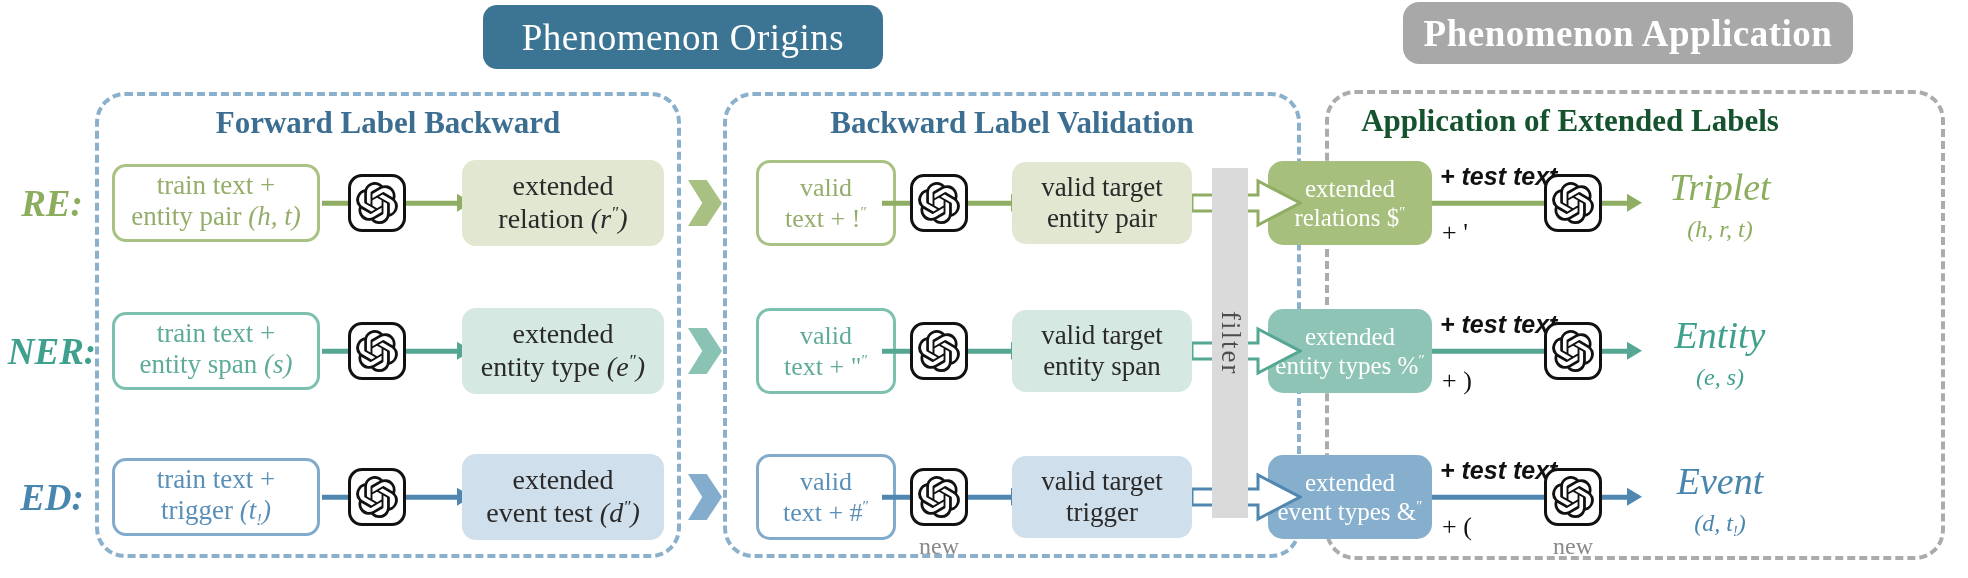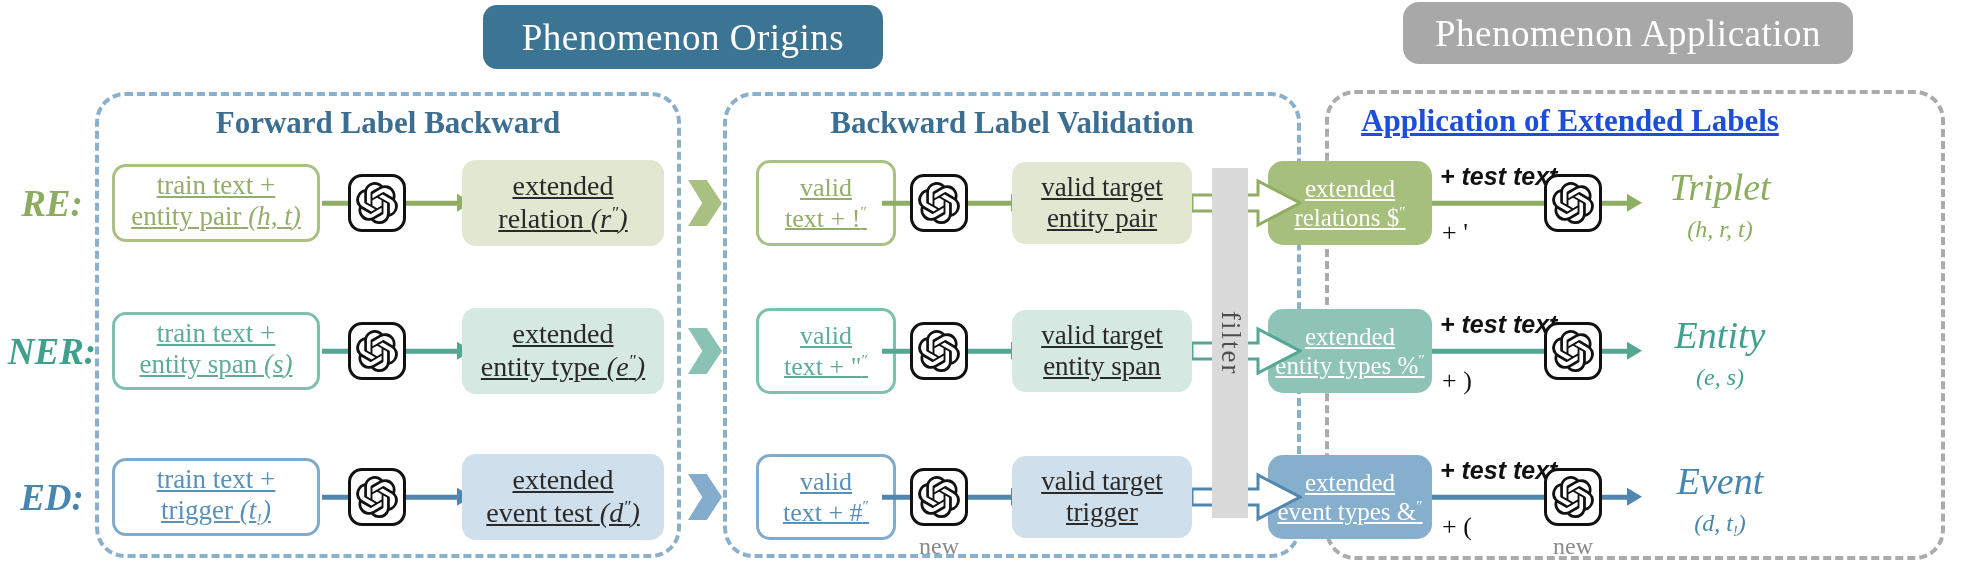--- a/index.html
+++ b/index.html
@@ -3,44 +3,44 @@
 <meta charset="utf-8">
 <style>
   html,body{margin:0;padding:0;background:#ffffff;}
   .canvas{position:relative;width:1968px;height:578px;background:#fff;
           font-family:"Liberation Serif","DejaVu Serif",serif;overflow:hidden;}
 
   
   .badge{position:absolute;color:#fff;display:flex;align-items:center;justify-content:center;
          font-size:37px;letter-spacing:.5px;}
   .badge-origins{left:483px;top:5px;width:400px;height:64px;background:#3c7593;border-radius:14px;}
-  .badge-application{left:1403px;top:2px;width:450px;height:62px;background:#a8a8a8;border-radius:16px;}
+  .badge-application{left:1403px;top:2px;width:450px;height:62px;background:#a8a8a8;border-radius:16px;font-weight:bold;}
 
   
   .panel{position:absolute;border:4px dashed #8ab0cc;border-radius:30px;z-index:1;box-sizing:border-box;}
   .panel-forward{left:95px;top:92px;width:586px;height:466px;}
   .panel-backward{left:723px;top:92px;width:578px;height:466px;}
   .panel-application{left:1325px;top:90px;width:620px;height:470px;border-color:#ababab;}
   .ptitle{margin-top:9px;text-align:center;font-weight:bold;font-size:31px;color:#3c6e92;}
-  .panel-application .ptitle{color:#1d4ed8;padding-right:130px;text-decoration:underline;}
+  .panel-application .ptitle{color:#14532d;padding-right:130px;}
 
   
   .row{position:absolute;left:0;width:1968px;height:0;z-index:3;}
   .row-re{top:203px;} .row-ner{top:351px;} .row-ed{top:497px;}
   .row > *{position:absolute;transform:translateY(-50%);top:0;}
 
   .row-re {--accent:#8fae63;--border:#a9c283;--txt:#94ad6a;--light:#e1e7d1;--strong:#a6bf7c;--out:#8cad5e;--chev:#a9c083;}
   .row-ner{--accent:#55a794;--border:#7ec0af;--txt:#5fab9a;--light:#d6e8e2;--strong:#8dc4b6;--out:#3fa08d;--chev:#8ac2b3;}
   .row-ed {--accent:#4f87b0;--border:#82aacb;--txt:#5a8fb8;--light:#cfdfeb;--strong:#86aecd;--out:#4886ae;--chev:#84accd;}
 
   .rowlabel{left:2px;width:100px;text-align:center;font-weight:bold;font-style:italic;
             font-size:37px;color:var(--out);}
 
   .box{display:flex;flex-direction:column;justify-content:center;
-       text-align:center;line-height:1.16;border-radius:14px;box-sizing:border-box;text-decoration:underline;}
+       text-align:center;line-height:1.16;border-radius:14px;box-sizing:border-box;}
   .inbox{background:#fff;border:3.5px solid var(--border);color:var(--txt);}
   .fwd-in{left:112px;width:208px;height:78px;font-size:27px;}
   .bwd-in{left:756px;width:140px;height:86px;font-size:26px;}
   .outbox{background:var(--light);color:#2a2a2a;}
   .fwd-out{left:462px;width:202px;height:86px;font-size:28px;}
   .bwd-out{left:1012px;width:180px;height:82px;font-size:27px;}
   .appbox{left:1268px;width:164px;height:84px;font-size:25px;color:#fff;background:var(--strong);border-radius:15px;}
 
   .conn{height:4.5px;background:var(--accent);}
   .c1{left:322px;width:28px;} .c2{left:882px;width:28px;}

